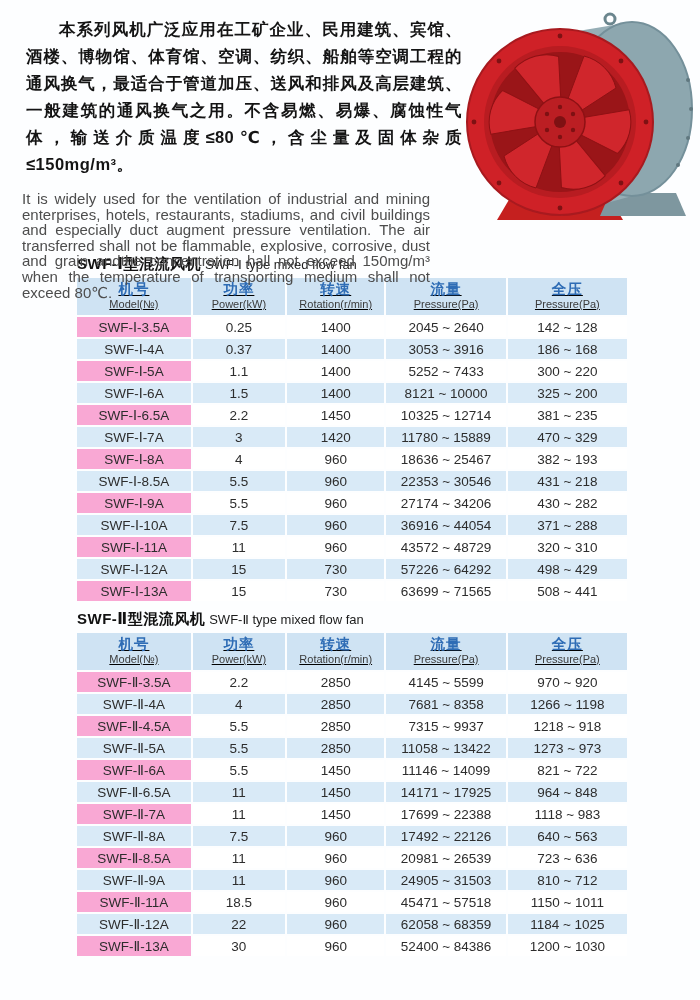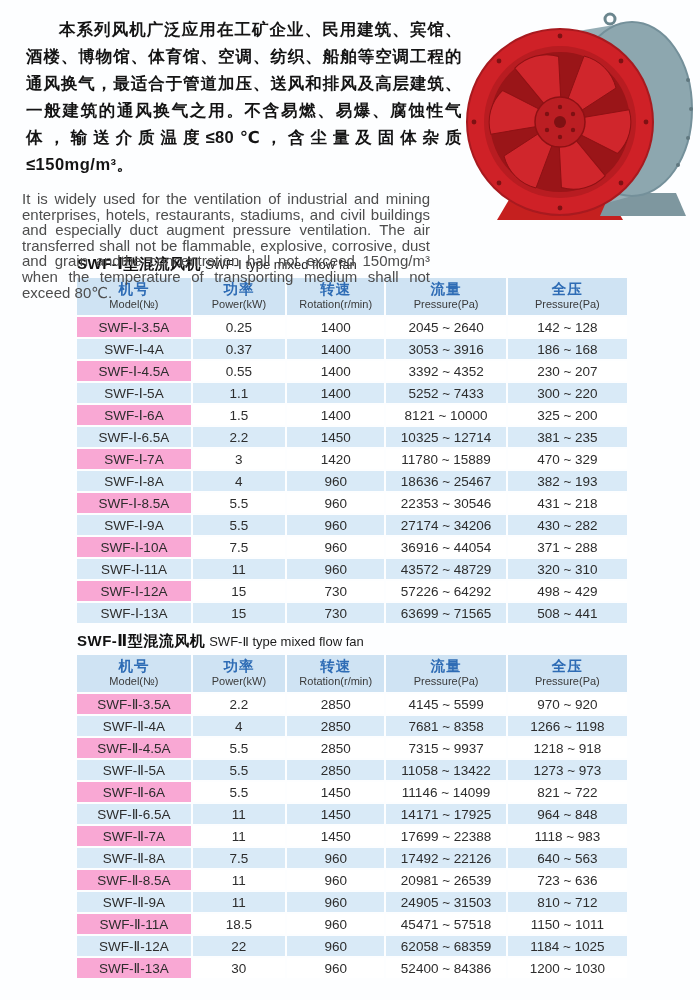--- a/index.html
+++ b/index.html
@@ -29,21 +29,21 @@
   .sec-title{margin:6px 0 2px 2px;font-size:15px;line-height:19px;color:#111;font-weight:normal;}
   .t-zh{font-weight:bold;letter-spacing:.5px;}
   .t-en{font-size:13px;margin-left:4px;color:#1c1c1c;}
 
   table.spec-table{
     width:100%;border-collapse:separate;border-spacing:2px;table-layout:fixed;
   }
   col.c-model{width:21%;} col.c-power{width:17%;} col.c-rot{width:18%;}
   col.c-flow{width:22%;} col.c-press{width:22%;}
 
-  thead th{background:#cfe3f3;padding:3px 0 4px;vertical-align:middle;}
+  thead th{background:#cfe3f3;padding:3px 0 4px;vertical-align:middle;text-decoration:underline;}
   .h-zh{display:block;color:#2e6cb5;font-weight:bold;font-size:14.5px;line-height:17px;letter-spacing:1px;}
   .h-en{display:block;color:#3a3a3a;font-weight:normal;font-size:11px;line-height:13px;}
 
   tbody td{
     background:#ffffff;height:20px;text-align:center;vertical-align:middle;
     font-size:13.5px;color:#2d2d2d;padding:0;white-space:nowrap;
   }
   tbody td:first-child{background:#f9a8d4;}
   tbody tr:nth-child(even) td{background:#d9eaf7;}
   tbody tr:nth-child(even) td:first-child{background:#d9eaf7;}
@@ -166,27 +166,20 @@
               <td>142 ~ 128</td>
             </tr>
             <tr>
               <td>SWF-Ⅰ-4A</td>
               <td>0.37</td>
               <td>1400</td>
               <td>3053 ~ 3916</td>
               <td>186 ~ 168</td>
             </tr>
             <tr>
-              <td>SWF-Ⅰ-4.5A</td>
-              <td>0.55</td>
-              <td>1400</td>
-              <td>3392 ~ 4352</td>
-              <td>230 ~ 207</td>
-            </tr>
-            <tr>
               <td>SWF-Ⅰ-5A</td>
               <td>1.1</td>
               <td>1400</td>
               <td>5252 ~ 7433</td>
               <td>300 ~ 220</td>
             </tr>
             <tr>
               <td>SWF-Ⅰ-6A</td>
               <td>1.5</td>
               <td>1400</td>

